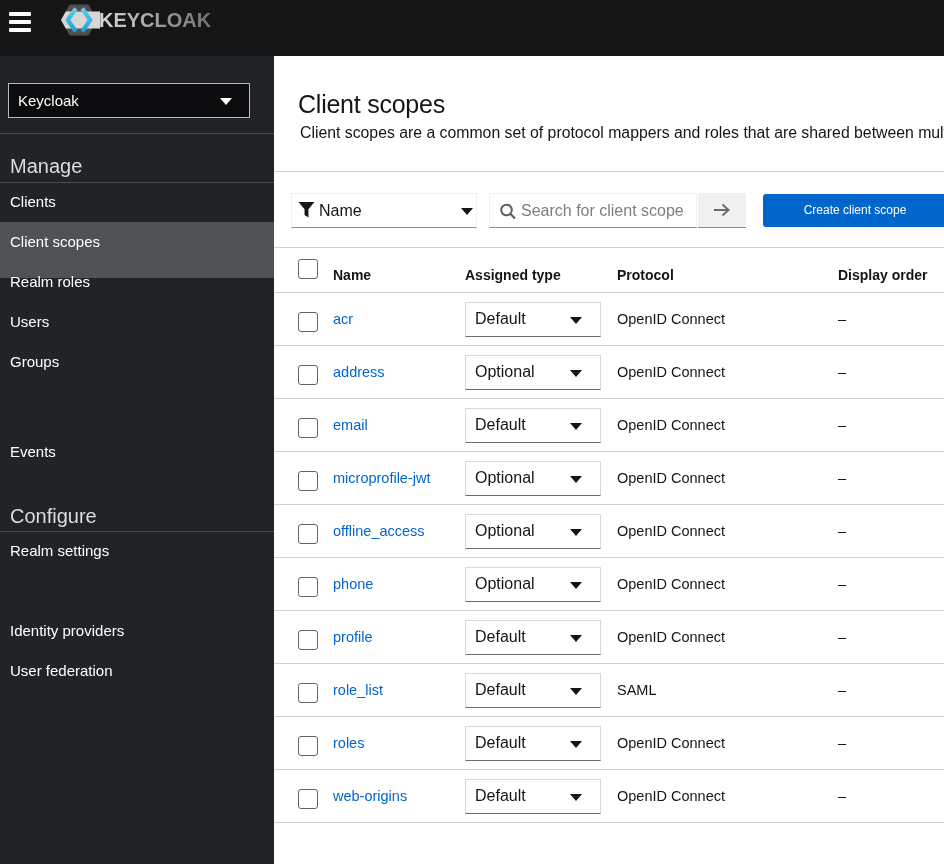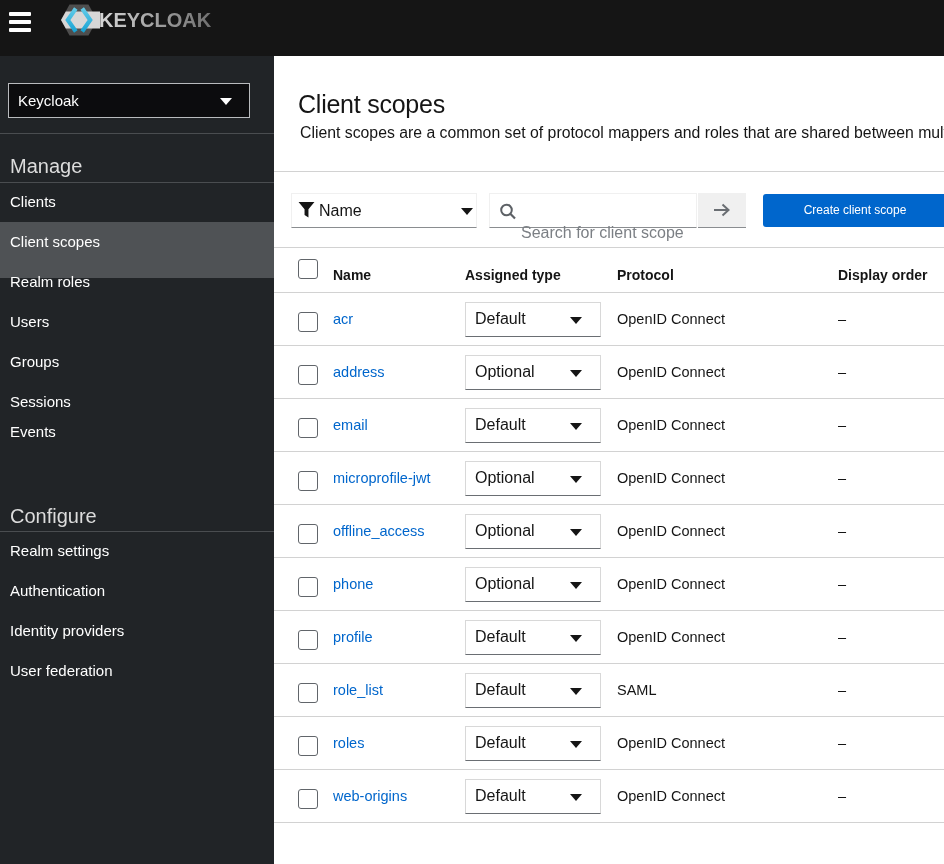--- a/index.html
+++ b/index.html
@@ -34,21 +34,21 @@
 
   
   #filtsel { position:absolute; left:17px; top:137px; width:186px; height:35px; background:#fff;
     border:1px solid #f0f0f0; border-bottom:1px solid #8a8d90; }
   #filtsel .txt { position:absolute; left:27px; top:0; line-height:33px; font-size:16px; color:#151515; }
   .caret-b { position:absolute; width:0; height:0;
     border-left:6.5px solid transparent; border-right:6.5px solid transparent;
     border-top:7px solid #151515; }
   #search { position:absolute; left:215px; top:137px; width:208px; height:35px; background:#fff;
     border:1px solid #f0f0f0; border-bottom:1px solid #8a8d90; }
-  #search .ph { position:absolute; left:31px; top:0; line-height:33px; font-size:16px; color:#7b7f84; white-space:nowrap;margin-top:22px; }
+  #search .ph { position:absolute; left:31px; top:0; line-height:33px; font-size:16px; color:#7b7f84; white-space:nowrap; }
   #arrowbtn { position:absolute; left:424px; top:137px; width:48px; height:35px; background:#f0f0f0;
     border-bottom:1px solid #8a8d90; }
   #createbtn { position:absolute; left:489px; top:138px; width:184px; height:33px; background:#0066cc;
     border-radius:3px; color:#fff; font-size:12px; text-align:center; line-height:33px; }
 
   
   #table { position:absolute; left:0; top:191px; width:670px; }
   #thead { position:relative; height:46px; border-top:1px solid #d2d2d2; border-bottom:1px solid #d2d2d2;
     font-size:14px; font-weight:bold; color:#151515; }
   #thead span { position:absolute; top:0; line-height:54px; }
@@ -98,26 +98,24 @@
     <span class="caret-w" style="left:211px; top:14px;"></span>
   </div>
   <div id="navdiv0"></div>
   <div class="navtitle" style="top:99px;">Manage</div>
   <div class="navline" style="top:126px;"></div>
   <div class="navitem" style="top:126px;">Clients</div>
   <div class="navitem cur" style="top:166px;">Client scopes</div>
   <div class="navitem" style="top:206px;">Realm roles</div>
   <div class="navitem" style="top:246px;">Users</div>
   <div class="navitem" style="top:286px;">Groups</div>
-  <div class="navitem" style="top:326px;">Sessions</div>
-  <div class="navitem" style="top:356px;">Events</div>
+  <div class="navitem" style="top:376px;">Events</div>
   <div class="navtitle" style="top:449px;">Configure</div>
   <div class="navline" style="top:475px;"></div>
   <div class="navitem" style="top:475px;">Realm settings</div>
-  <div class="navitem" style="top:515px;">Authentication</div>
   <div class="navitem" style="top:555px;">Identity providers</div>
   <div class="navitem" style="top:595px;">User federation</div>
 </div>
 
 <div id="content">
   <div id="title">Client scopes</div>
   <div id="desc">Client scopes are a common set of protocol mappers and roles that are shared between multiple clients.</div>
   <div id="hdrline"></div>
 
   <div id="filtsel">

